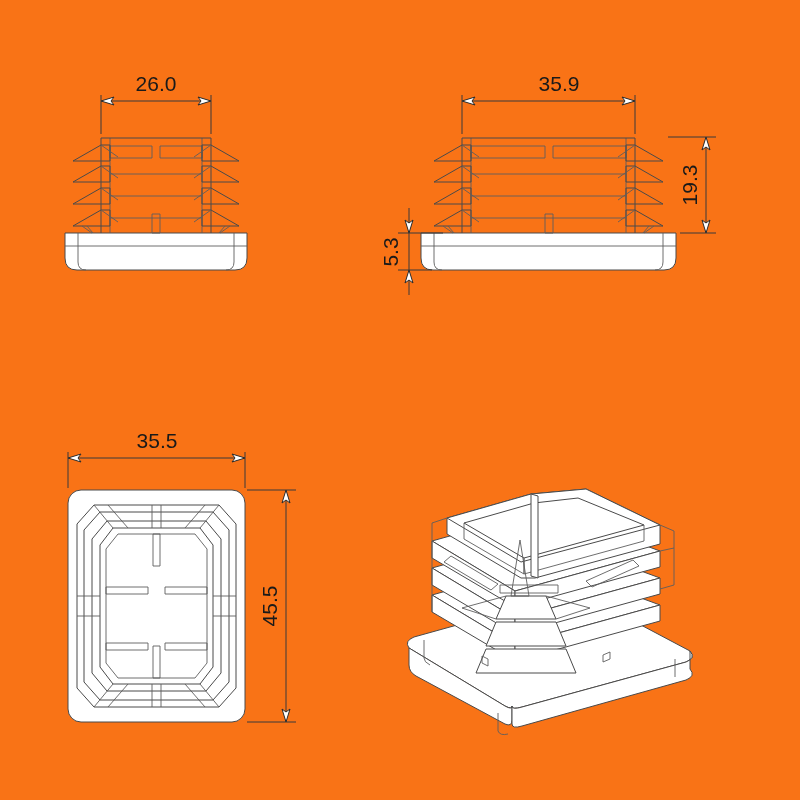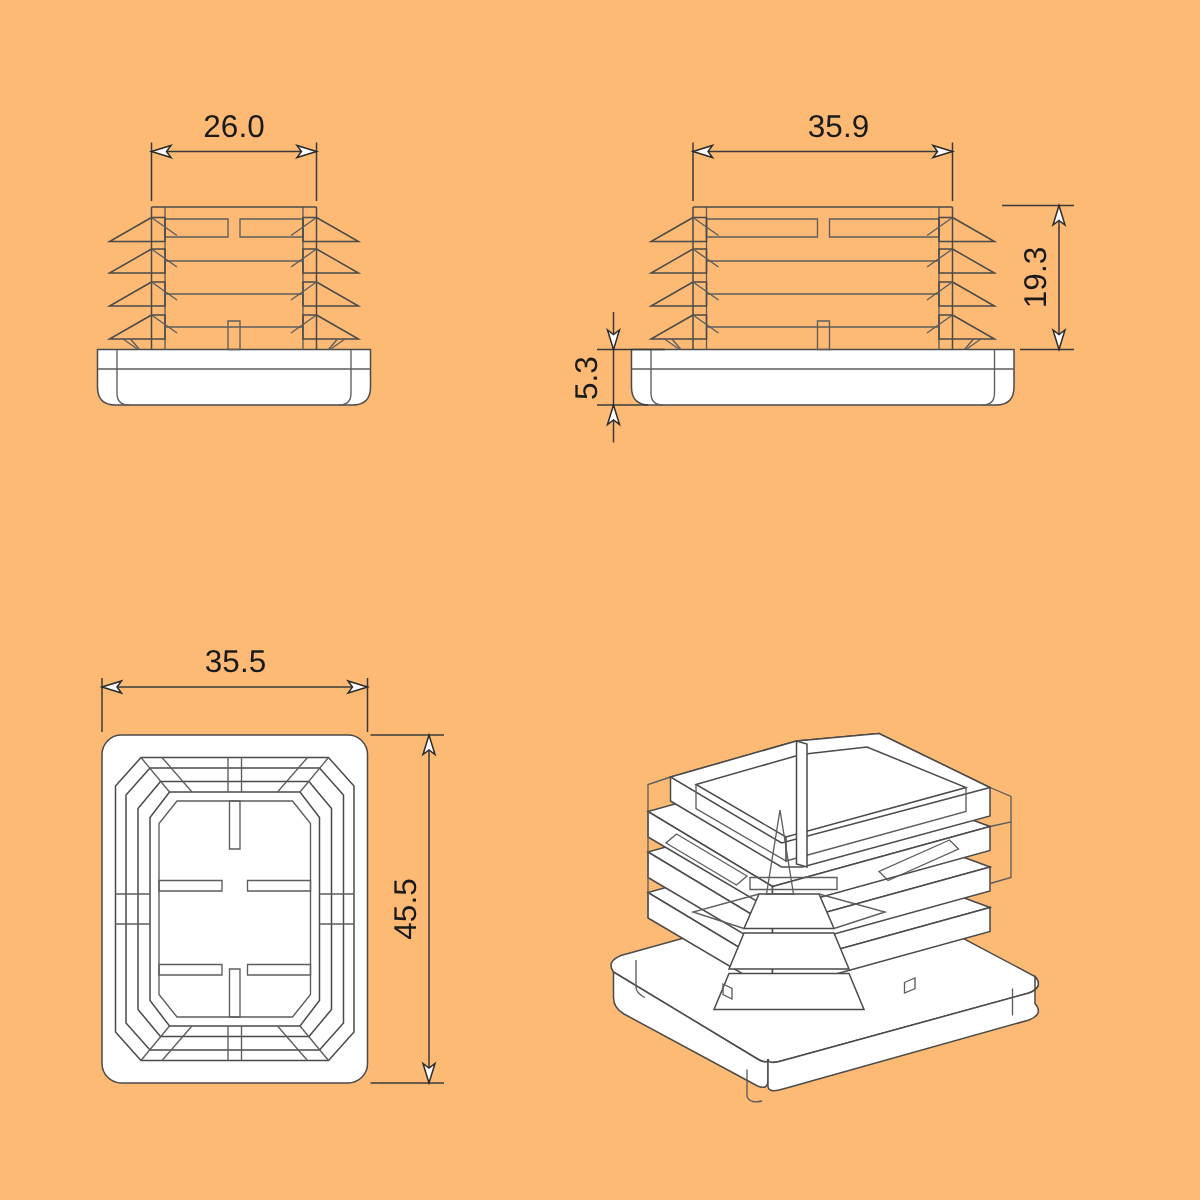--- a/index.html
+++ b/index.html
@@ -4,21 +4,21 @@
 <style>
   html, body {
     margin: 0;
     padding: 0;
     background: #ffffff;
   }
   #sheet {
     position: relative;
     width: 800px;
     height: 800px;
-    background: #fdba74;
+    background: #f97316;
     font-family: "Liberation Sans", sans-serif;
     overflow: hidden;
     text-decoration: underline;
   }
   #sheet svg {
     position: absolute;
     left: 0;
     top: 0;
   }
   .ln {

